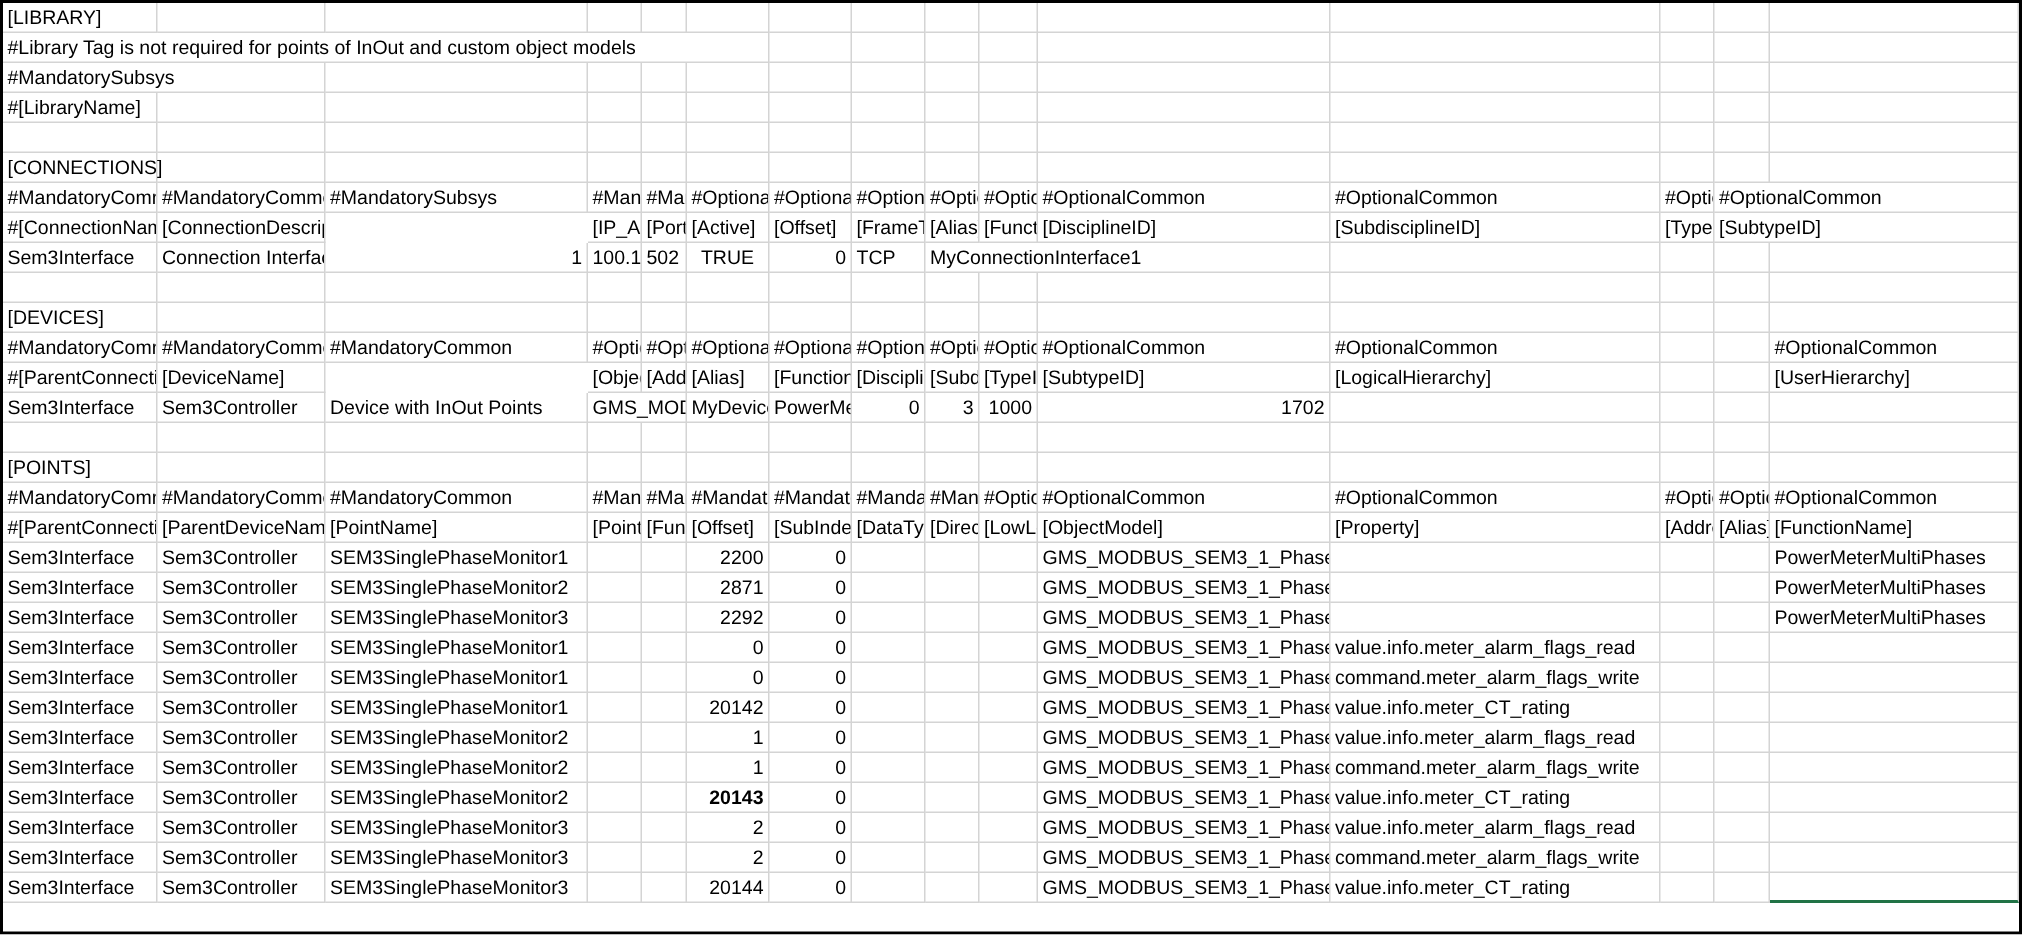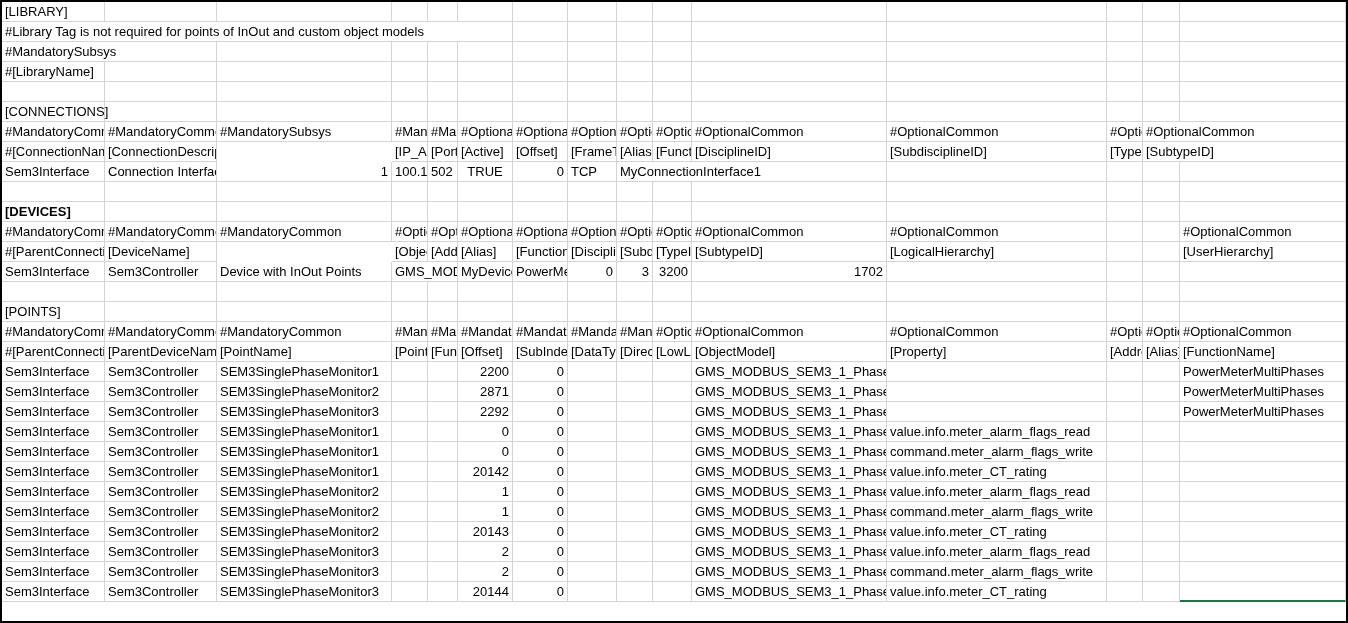--- a/index.html
+++ b/index.html
@@ -176,21 +176,21 @@
       <div class="cell" style="grid-column: 7 / span 1;"></div>
       <div class="cell" style="grid-column: 8 / span 1;"></div>
       <div class="cell" style="grid-column: 9 / span 1;"></div>
       <div class="cell" style="grid-column: 10 / span 1;"></div>
       <div class="cell" style="grid-column: 11 / span 1;"></div>
       <div class="cell" style="grid-column: 12 / span 1;"></div>
       <div class="cell" style="grid-column: 13 / span 1;"></div>
       <div class="cell" style="grid-column: 14 / span 1;"></div>
       <div class="cell" style="grid-column: 15 / span 1;"></div>
     </div>
-    <div class="row" style="grid-template-columns: 103px 112px 175px 36px 30px 55px 55px 49px 36px 39px 195px 220px 36px 37px 166px; height: 20px; font-weight: bold;">
+    <div class="row" style="grid-template-columns: 103px 112px 175px 36px 30px 55px 55px 49px 36px 39px 195px 220px 36px 37px 166px; height: 20px;">
       <div class="cell" style="grid-column: 1 / span 1;">[DEVICES]</div>
       <div class="cell" style="grid-column: 2 / span 1;"></div>
       <div class="cell" style="grid-column: 3 / span 1;"></div>
       <div class="cell" style="grid-column: 4 / span 1;"></div>
       <div class="cell" style="grid-column: 5 / span 1;"></div>
       <div class="cell" style="grid-column: 6 / span 1;"></div>
       <div class="cell" style="grid-column: 7 / span 1;"></div>
       <div class="cell" style="grid-column: 8 / span 1;"></div>
       <div class="cell" style="grid-column: 9 / span 1;"></div>
       <div class="cell" style="grid-column: 10 / span 1;"></div>
@@ -235,21 +235,21 @@
     </div>
     <div class="row" style="grid-template-columns: 103px 112px 175px 36px 30px 55px 55px 49px 36px 39px 195px 220px 36px 37px 166px; height: 20px;">
       <div class="cell clip" style="grid-column: 1 / span 1;">Sem3Interface</div>
       <div class="cell clip" style="grid-column: 2 / span 1;">Sem3Controller</div>
       <div class="cell clip" style="grid-column: 3 / span 1;">Device with InOut Points</div>
       <div class="cell clip" style="grid-column: 4 / span 2;">GMS_MODBUS_SEM3_1_Phase</div>
       <div class="cell clip" style="grid-column: 6 / span 1;">MyDevice1</div>
       <div class="cell clip" style="grid-column: 7 / span 1;">PowerMeterMultiPhases</div>
       <div class="cell ar" style="grid-column: 8 / span 1;">0</div>
       <div class="cell ar" style="grid-column: 9 / span 1;">3</div>
-      <div class="cell ar" style="grid-column: 10 / span 1;">3200</div>
+      <div class="cell ar" style="grid-column: 10 / span 1;">1000</div>
       <div class="cell ar" style="grid-column: 11 / span 1;">1702</div>
       <div class="cell" style="grid-column: 12 / span 1;"></div>
       <div class="cell" style="grid-column: 13 / span 1;"></div>
       <div class="cell" style="grid-column: 14 / span 1;"></div>
       <div class="cell" style="grid-column: 15 / span 1;"></div>
     </div>
     <div class="row" style="grid-template-columns: 103px 112px 175px 36px 30px 55px 55px 49px 36px 39px 195px 220px 36px 37px 166px; height: 20px;">
       <div class="cell" style="grid-column: 1 / span 1;"></div>
       <div class="cell" style="grid-column: 2 / span 1;"></div>
       <div class="cell" style="grid-column: 3 / span 1;"></div>
@@ -452,21 +452,21 @@
       <div class="cell" style="grid-column: 13 / span 1;"></div>
       <div class="cell" style="grid-column: 14 / span 1;"></div>
       <div class="cell" style="grid-column: 15 / span 1;"></div>
     </div>
     <div class="row" style="grid-template-columns: 103px 112px 175px 36px 30px 55px 55px 49px 36px 39px 195px 220px 36px 37px 166px; height: 20px;">
       <div class="cell clip" style="grid-column: 1 / span 1;">Sem3Interface</div>
       <div class="cell clip" style="grid-column: 2 / span 1;">Sem3Controller</div>
       <div class="cell clip" style="grid-column: 3 / span 1;">SEM3SinglePhaseMonitor2</div>
       <div class="cell" style="grid-column: 4 / span 1;"></div>
       <div class="cell" style="grid-column: 5 / span 1;"></div>
-      <div class="cell ar" style="grid-column: 6 / span 1;">20143</div>
+      <div class="cell ar" style="grid-column: 6 / span 1; font-weight: bold;">20143</div>
       <div class="cell ar" style="grid-column: 7 / span 1;">0</div>
       <div class="cell" style="grid-column: 8 / span 1;"></div>
       <div class="cell" style="grid-column: 9 / span 1;"></div>
       <div class="cell" style="grid-column: 10 / span 1;"></div>
       <div class="cell clip" style="grid-column: 11 / span 1;">GMS_MODBUS_SEM3_1_Phase</div>
       <div class="cell" style="grid-column: 12 / span 1;">value.info.meter_CT_rating</div>
       <div class="cell" style="grid-column: 13 / span 1;"></div>
       <div class="cell" style="grid-column: 14 / span 1;"></div>
       <div class="cell" style="grid-column: 15 / span 1;"></div>
     </div>

